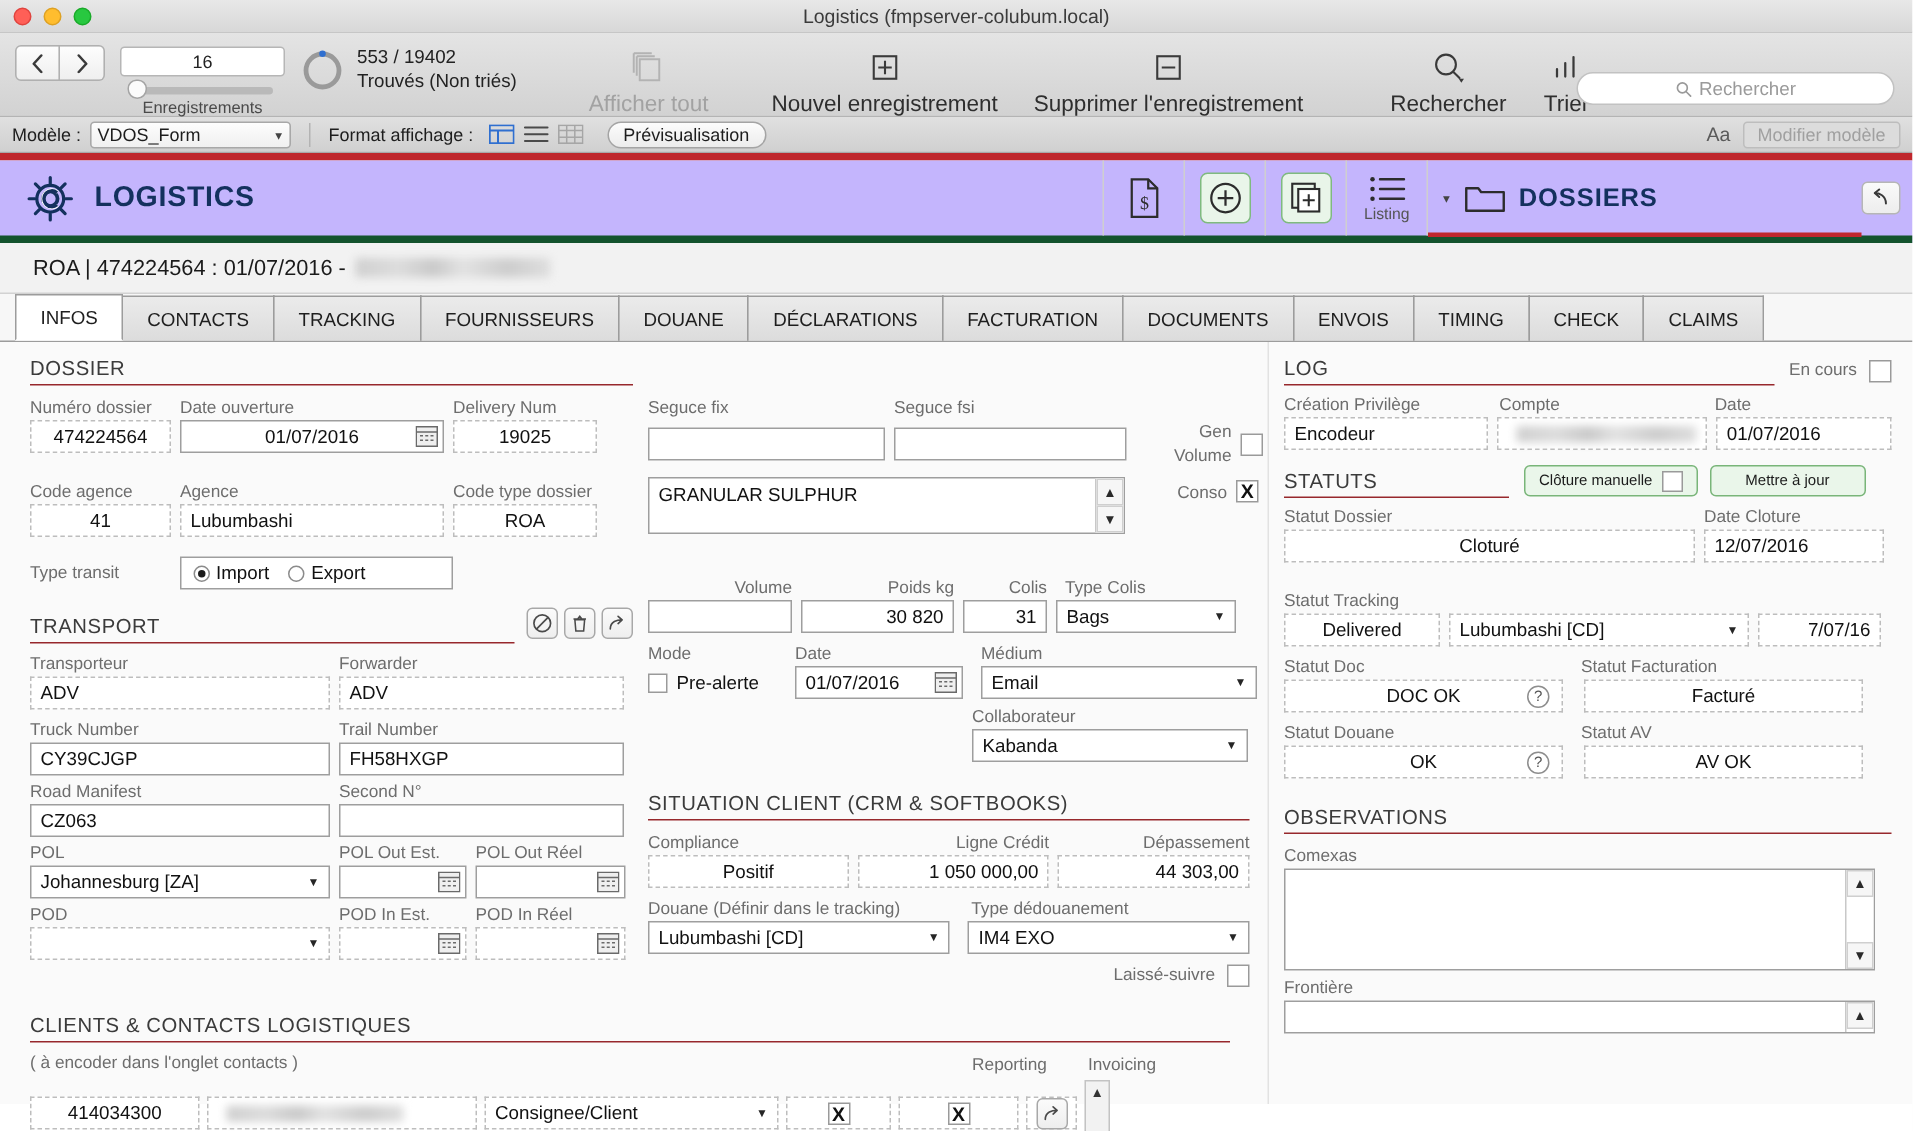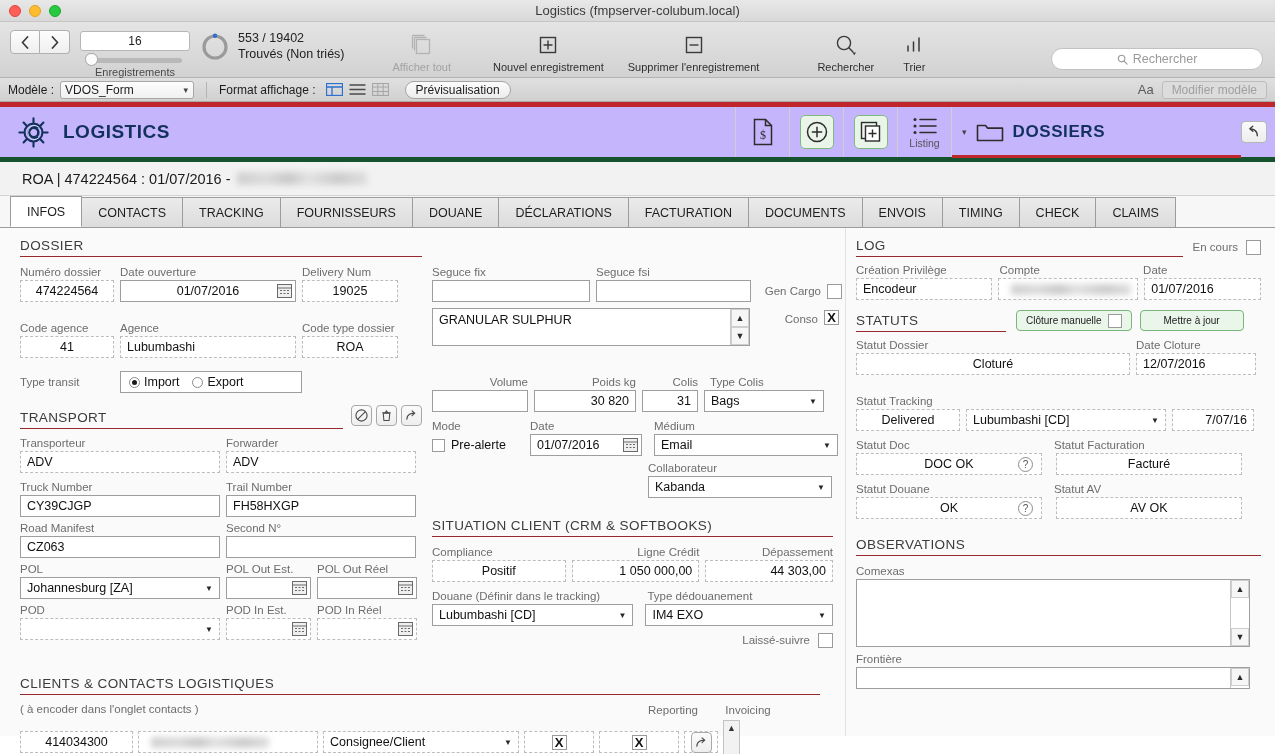--- a/index.html
+++ b/index.html
@@ -72,21 +72,21 @@
 
   .donut { margin: 6px 0 0 10px; }
   .foundtxt { margin: 4px 0 0 8px; font-size: 12.5px; color: #222; line-height: 16px; }
 
   .tb-btn {
     display: flex; flex-direction: column; align-items: center;
     justify-content: flex-start; min-width: 60px; padding: 6px 8px 0 8px;
     cursor: pointer;
   }
   .tb-btn .glyph { height: 26px; display:flex; align-items:center; }
-  .tb-btn .cap { font-size: 11px; color: #2e2e2e; margin-top: 3px; white-space: nowrap; }
+  .tb-btn .cap { font-size: 15px; color: #2e2e2e; margin-top: 3px; white-space: nowrap; }
   .tb-btn.disabled .cap { color: #a2a2a2; }
 
   .searchbox {
     position: absolute; right: 12px; top: 26px;
     width: 212px; height: 22px;
     background: #fff; border: 1px solid #c2c2c2; border-radius: 11px;
     display: flex; align-items: center; justify-content: center; gap: 5px;
   }
   .searchbox .ph { font-size: 12.5px; color: #9a9a9a; }
 
@@ -758,21 +758,21 @@
 
     <div style="height:26px"></div>
 
     <div class="row">
       <div class="lbl" style="width:158px">Seguce fix</div>
       <div class="lbl" style="width:162px">Seguce fsi</div>
     </div>
     <div class="row" style="align-items:center">
       <div class="fld solid" style="width:158px"></div>
       <div class="fld solid" style="width:155px"></div>
-      <div class="lbl" style="width:62px;text-align:right;margin-left:2px">Gen Cargo</div>
+      <div class="lbl" style="width:62px;text-align:right;margin-left:2px">Gen Volume</div>
       <div class="cbox"></div>
     </div>
 
     <div class="row" style="margin-top:6px">
       <div class="scrollfield" style="width:318px;height:38px">
         <div class="sfcontent">GRANULAR SULPHUR</div>
         <div class="sbar">
           <div class="sbtn">▲</div>
           <div class="sbtn">▼</div>
         </div>

